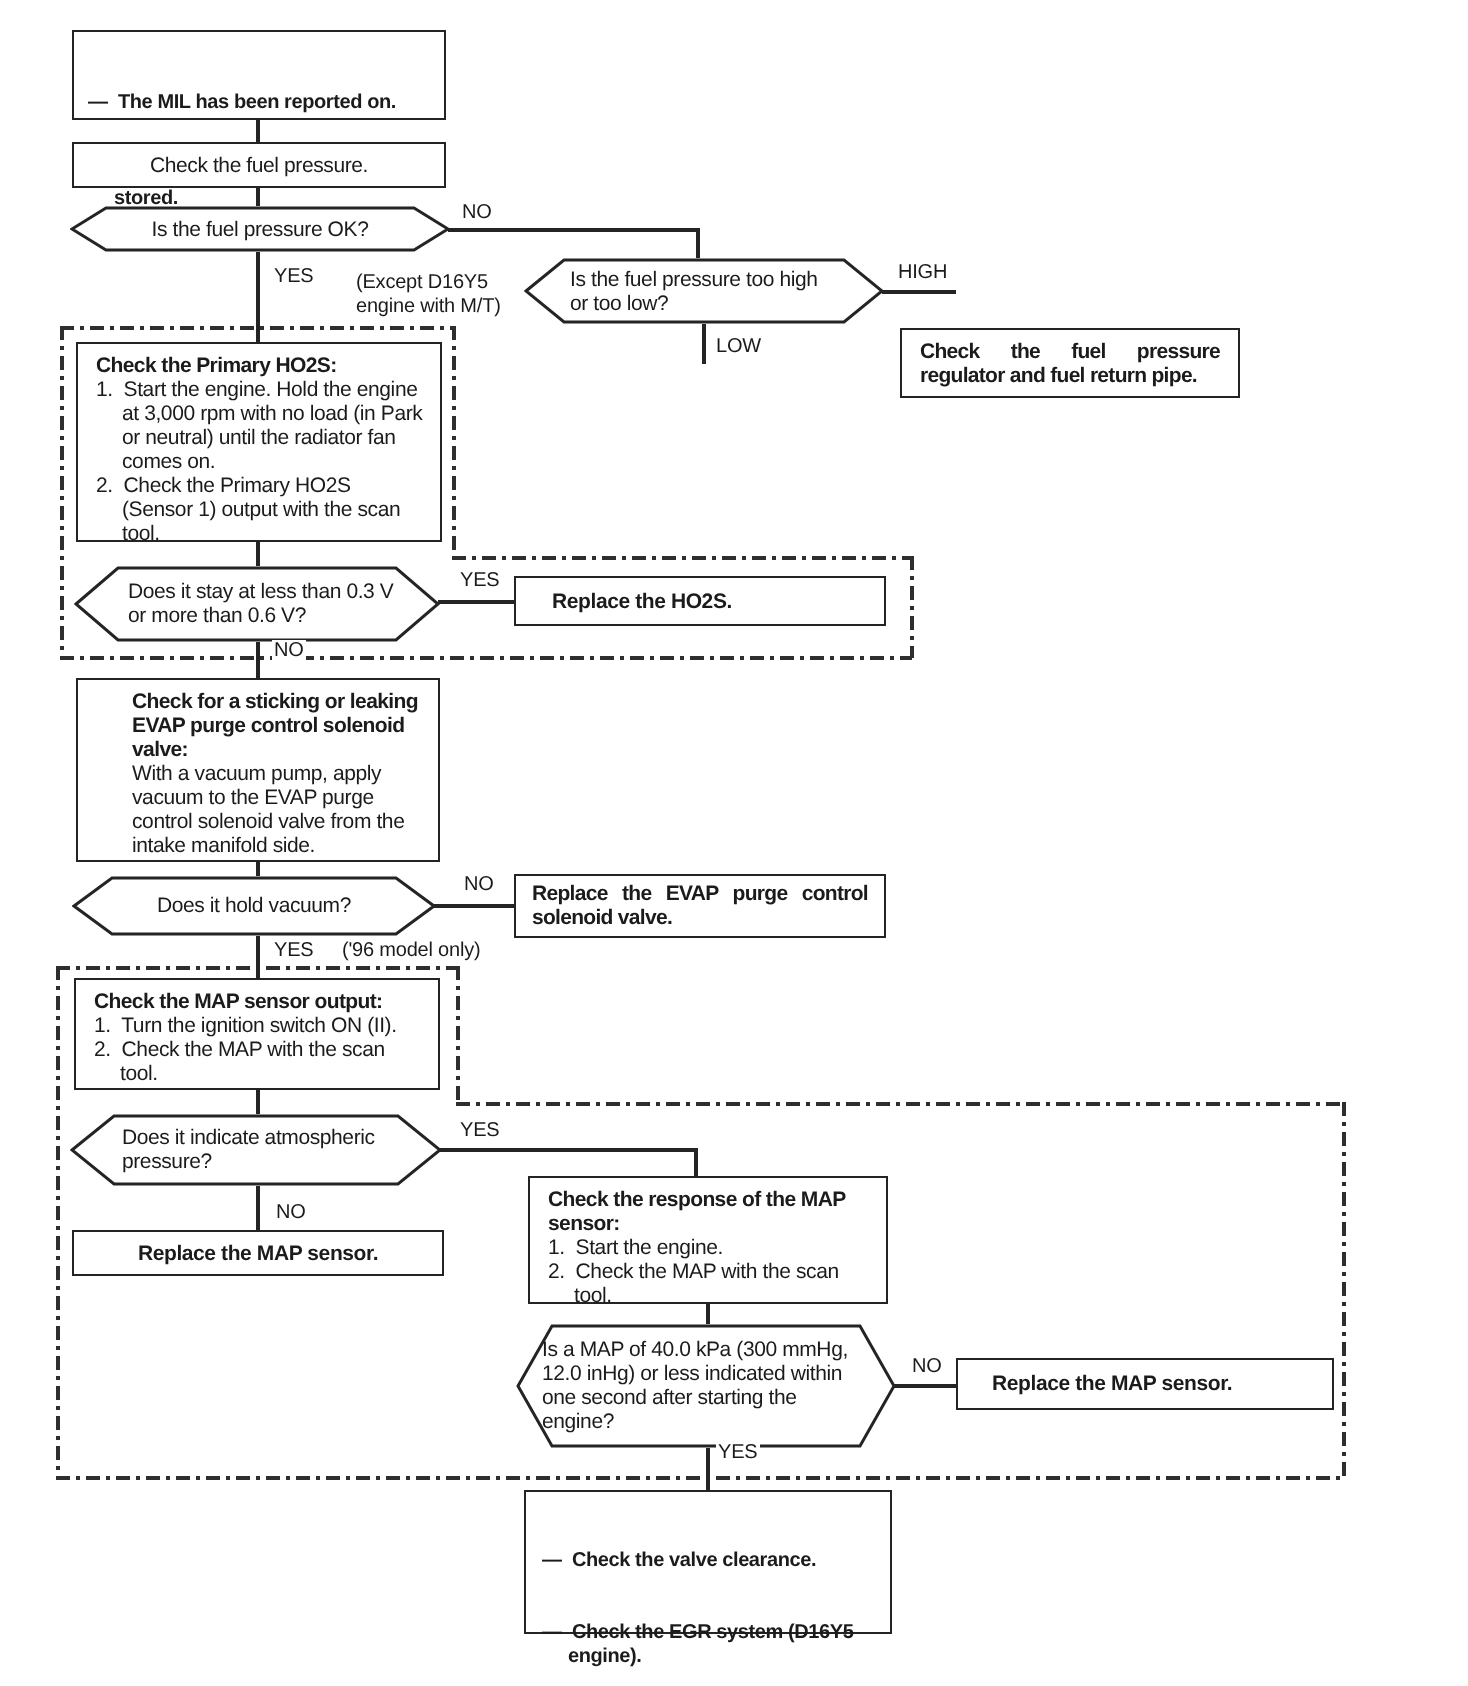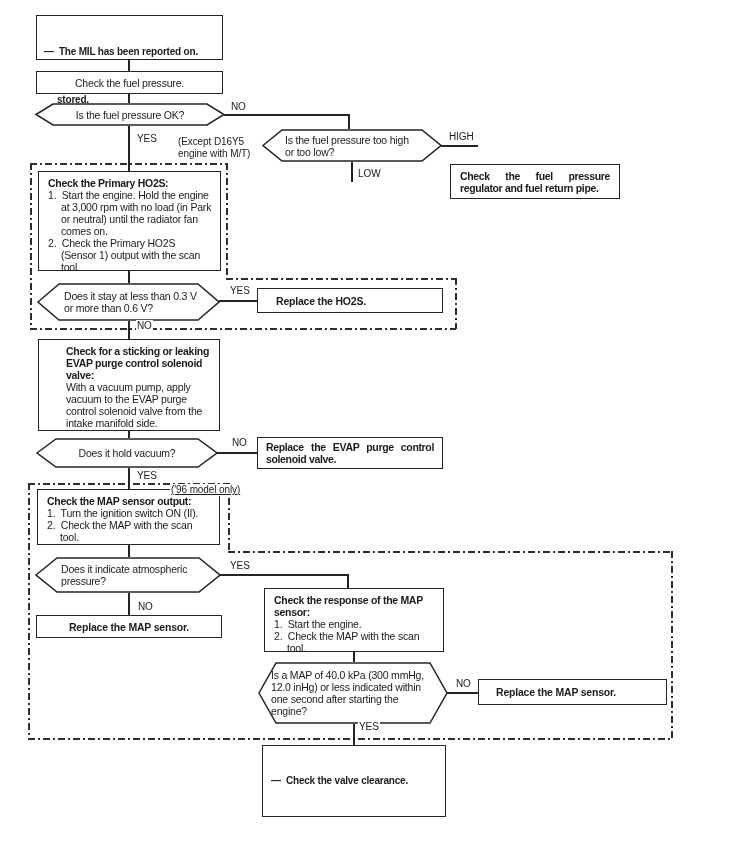--- a/index.html
+++ b/index.html
@@ -188,32 +188,33 @@
 engine?</span>
     </div>
   </div>
 
   <div class="box bold vcenter" style="left:478px;top:679px;width:189px;height:26px;padding-left:17px;">
     <span>Replace the MAP sensor.</span>
   </div>
 
   <div class="box bold hang" style="left:262px;top:745px;width:184px;height:72px;padding:5px 6px 4px 21px;font-size:10px;">
     <div>—  Check the valve clearance.</div>
+    <div>—  Check the EGR system (D16Y5 engine).</div>
     
   </div>
 
   <div class="lbl" style="left:230px;top:101px;">NO</div>
   <div class="lbl" style="left:136px;top:133px;">YES</div>
   <div class="lbl pre" style="left:177px;top:136px;">(Except D16Y5
 engine with M/T)</div>
   <div class="lbl" style="left:448px;top:131px;">HIGH</div>
   <div class="lbl" style="left:357px;top:168px;">LOW</div>
   <div class="lbl" style="left:229px;top:285px;">YES</div>
   <div class="lbl" style="left:136px;top:320px;">NO</div>
   <div class="lbl" style="left:231px;top:437px;">NO</div>
   <div class="lbl" style="left:136px;top:470px;">YES</div>
-  <div class="lbl" style="left:170px;top:484px;text-decoration:underline;">('96 model only)</div>
+  <div class="lbl" style="left:170px;top:470px;">('96 model only)</div>
   <div class="lbl" style="left:229px;top:560px;">YES</div>
   <div class="lbl" style="left:137px;top:601px;">NO</div>
   <div class="lbl" style="left:455px;top:678px;">NO</div>
   <div class="lbl" style="left:358px;top:721px;">YES</div>
 
 </div>
 
 </body></html>

